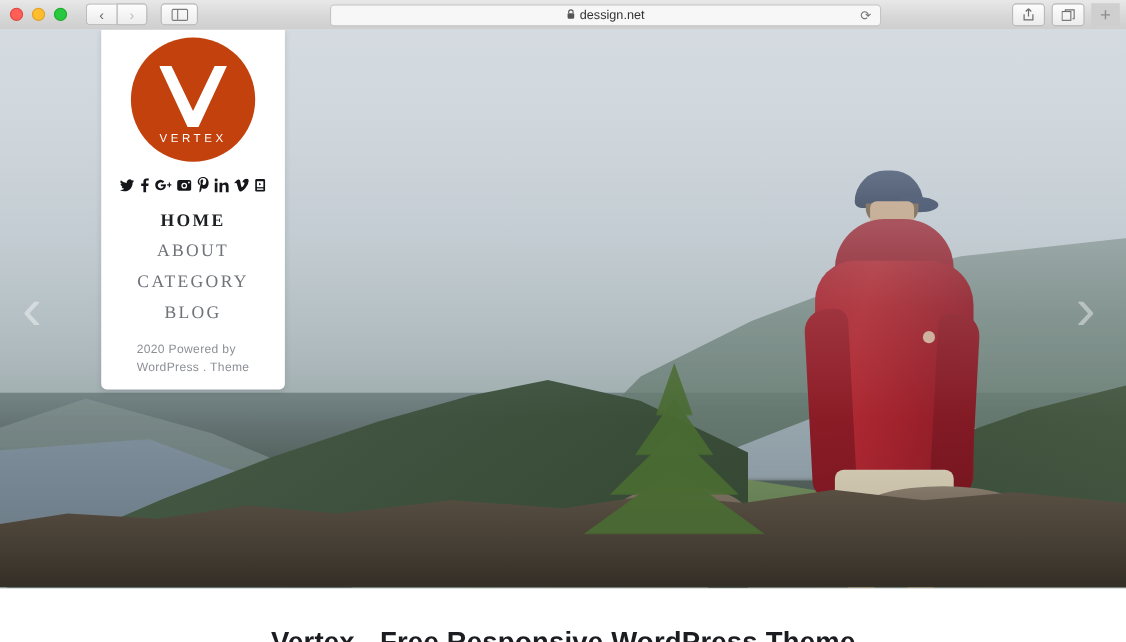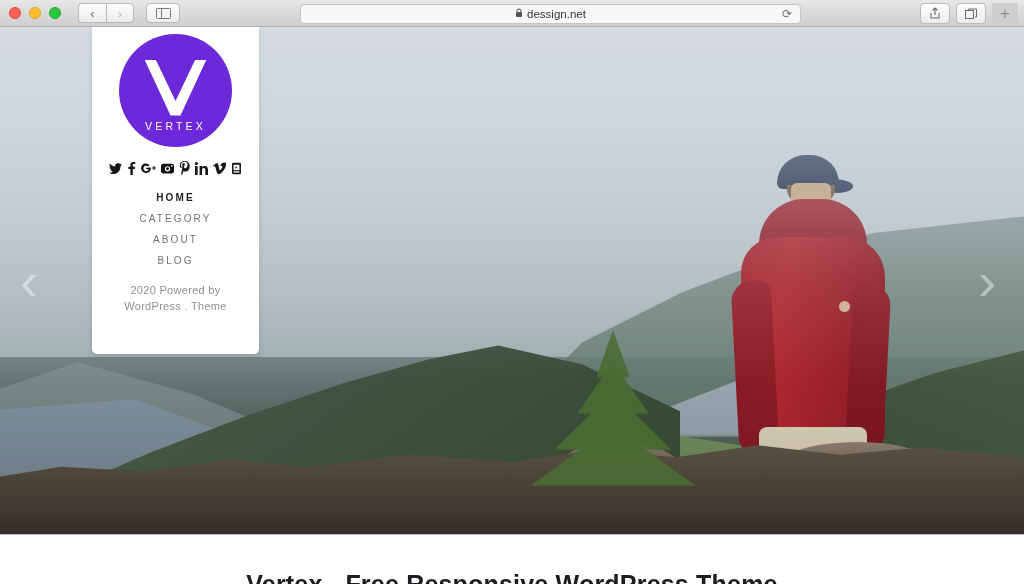--- a/index.html
+++ b/index.html
@@ -220,45 +220,45 @@
   
   .sidebar {
     position: absolute; left: 92px; top: 0; width: 167px; height: 327px;
     background: #ffffff; border-radius: 0 0 5px 5px;
     box-shadow: 0 2px 6px rgba(0,0,0,.12);
     display: flex; flex-direction: column; align-items: center;
     padding-top: 7px;
   }
   .logo-circle {
     width: 113px; height: 113px; border-radius: 50%;
-    background: #6d28d9; position: relative; margin-top: 0px;
+    background: #c2410c; position: relative; margin-top: 0px;
     display: flex; flex-direction: column; align-items: center; justify-content: center;
   }
   .logo-v {
     width: 62px; height: 56px; margin-top: 10px;
     background: #ffffff;
     clip-path: polygon(0% 0%, 18% 0%, 50% 74%, 82% 0%, 100% 0%, 58% 100%, 42% 100%);
   }
   .logo-word {
     color: #ffffff; font-size: 10.5px; letter-spacing: 3.2px;
     margin-top: 4px; font-weight: 400;
   }
   .social-row {
     display: flex; align-items: center; justify-content: center; gap: 5px;
     margin-top: 14px; color: #15161a;
   }
   .social-row svg { display: block; }
   .menu { margin-top: 12px; width: 100%; text-align: center; }
   .menu-item {
-    font-size: 10px; letter-spacing: 2.1px; color: #6f7278;
-    padding: 5px 4px; text-transform: uppercase;
+    font-size: 16px; letter-spacing: 2.1px; color: #6f7278;
+    padding: 5px 4px; text-transform: uppercase; font-family: Liberation Serif, serif;
   }
   .menu-item.active { color: #1d1f23; font-weight: bold; }
   .site-credit {
-    margin-top: 12px; text-align: center; color: #8c9096;
+    margin-top: 12px; color: #8c9096;
     font-size: 11px; line-height: 1.45; letter-spacing: .3px; 
   }
 
   
   .content-area {
     position: absolute; left: 0; top: 509px; width: 1024px; height: 48px;
     background: #ffffff;
   }
   .content-heading {
     position: absolute; left: 0; top: 34px; width: 1024px;
@@ -410,22 +410,22 @@
               <rect x="0.5" y="1" width="11" height="14" rx="1.6" fill="#15161a"></rect>
               <rect x="2.4" y="3.4" width="7.2" height="6.6" fill="#fff"></rect>
               <path d="M4.8 5.2l2.4 1.5-2.4 1.5z" fill="#15161a"></path>
               <rect x="2.4" y="11.4" width="7.2" height="1.6" fill="#fff"></rect>
             </svg>
         </a>
       </div>
 
       <nav class="menu">
         <div class="menu-item active">HOME</div>
+        <div class="menu-item">ABOUT</div>
         <div class="menu-item">CATEGORY</div>
-        <div class="menu-item">ABOUT</div>
         <div class="menu-item">BLOG</div>
       </nav>
 
       <div class="site-credit">
         <div>2020 Powered by</div>
         <div>WordPress . Theme</div>
       </div>
     </div>
   </div>
 

